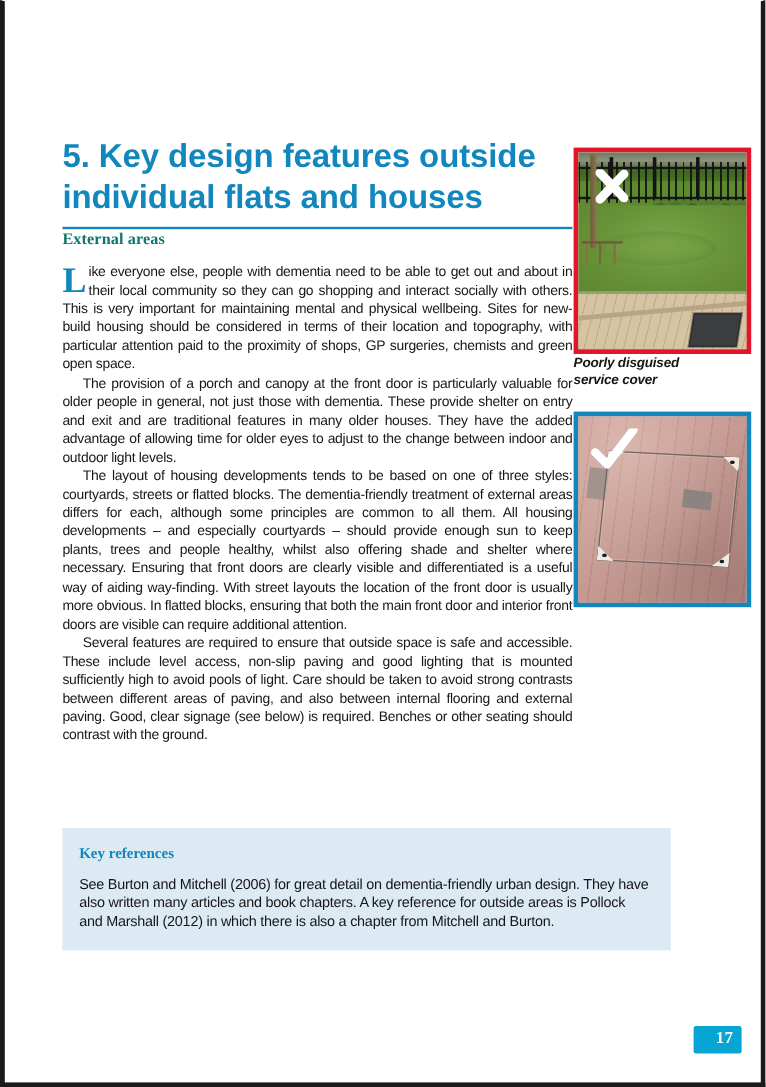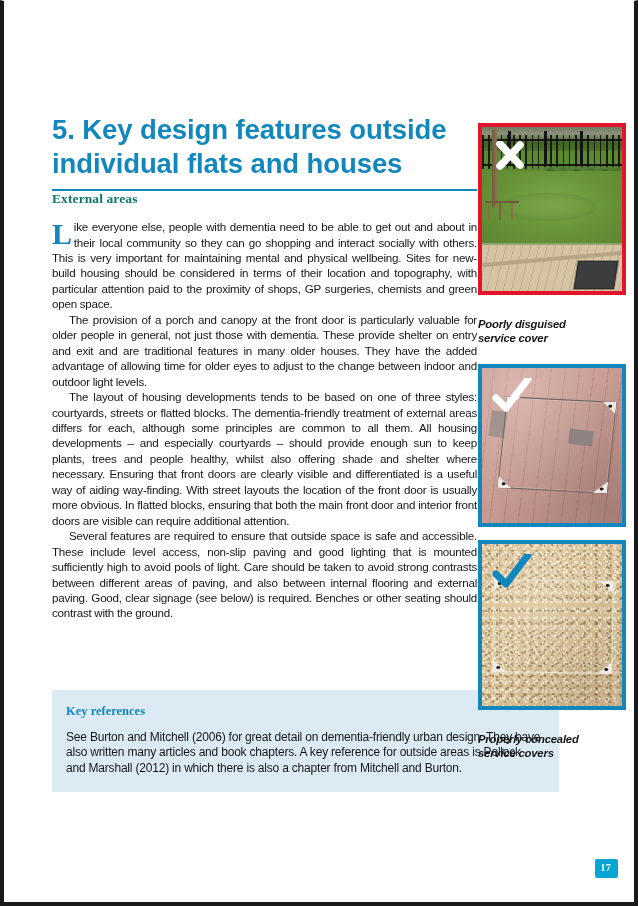--- a/index.html
+++ b/index.html
@@ -129,21 +129,21 @@
   .photo.good1 { height: 163px; }
   .photo.good2 { height: 170px; }
 
   .caption {
     font-family: "Liberation Sans", sans-serif;
     font-style: italic;
     font-weight: bold;
     font-size: 11.3px;
     line-height: 13.5px;
     color: #161616;
-    margin-top: 23px;
+    margin-top: 2px;
     letter-spacing: -0.2px;
   }
 
   
   .scene-lawn { position: absolute; inset: 0; background: #5d8a2f; }
   .lawn-road {
     position: absolute; left: 0; right: 0; top: 0; height: 15px;
     background: linear-gradient(180deg, #6c7a5c 0%, #8c917e 45%, #4d6b2c 100%);
   }
   .lawn-hedge-strip {
@@ -316,23 +316,23 @@
 
   
   #page-number {
     position: absolute;
     right: 16px;
     bottom: 24px;
     background: #06a5d4;
     color: #ffffff;
     font-family: "Liberation Serif", serif;
     font-weight: bold;
-    font-size: 10px;
+    font-size: 14px;
     line-height: 1;
-    padding: 4px 7px 5px 5px;
+    padding: 4px 7px 5px 18px;
     border-radius: 2px;
     letter-spacing: 0.3px;
   }
 </style>
 </head>
 <body>
 
 <div id="page">
 
   <div id="text-col">
@@ -403,44 +403,18 @@
                 <i style="right:4px;bottom:3px;"></i>
               </span>
           </div>
         </div>
         <svg class="mark-check" viewBox="0 0 40 40">
           <path d="M4 20 L14 30 L36 1" stroke="#ffffff" stroke-width="7" stroke-linecap="round" stroke-linejoin="round" fill="none"></path>
         </svg>
       </div>
     </div>
 
-    <div class="photo-wrap" style="margin-top:13px;">
-      <div class="photo good good2">
-        <div class="scene-gravel">
-          <div class="gravel-base"></div>
-          <div class="gravel-frame">
-            <span class="lift-eye" style="left:-1px;  top:-1px;">
-                <i style="left:4px;top:3px;"></i>
-              </span>
-            <span class="lift-eye tr" style="right:-1px; top:-1px;">
-                <i style="right:4px;top:3px;"></i>
-              </span>
-            <span class="lift-eye bl" style="left:-1px;  bottom:-1px;">
-                <i style="left:4px;bottom:3px;"></i>
-              </span>
-            <span class="lift-eye br" style="right:-1px; bottom:-1px;">
-                <i style="right:4px;bottom:3px;"></i>
-              </span>
-          </div>
-        </div>
-        <svg class="mark-check" viewBox="0 0 40 40">
-          <path d="M4 20 L14 30 L36 1" stroke="#1287bd" stroke-width="7" stroke-linecap="round" stroke-linejoin="round" fill="none"></path>
-        </svg>
-      </div>
-      <div class="caption" style="white-space:pre-line">Properly concealed
-service covers</div>
-    </div>
 
   </div>
 
   <div id="page-number">17</div>
 
 </div>
 
 </body></html>

